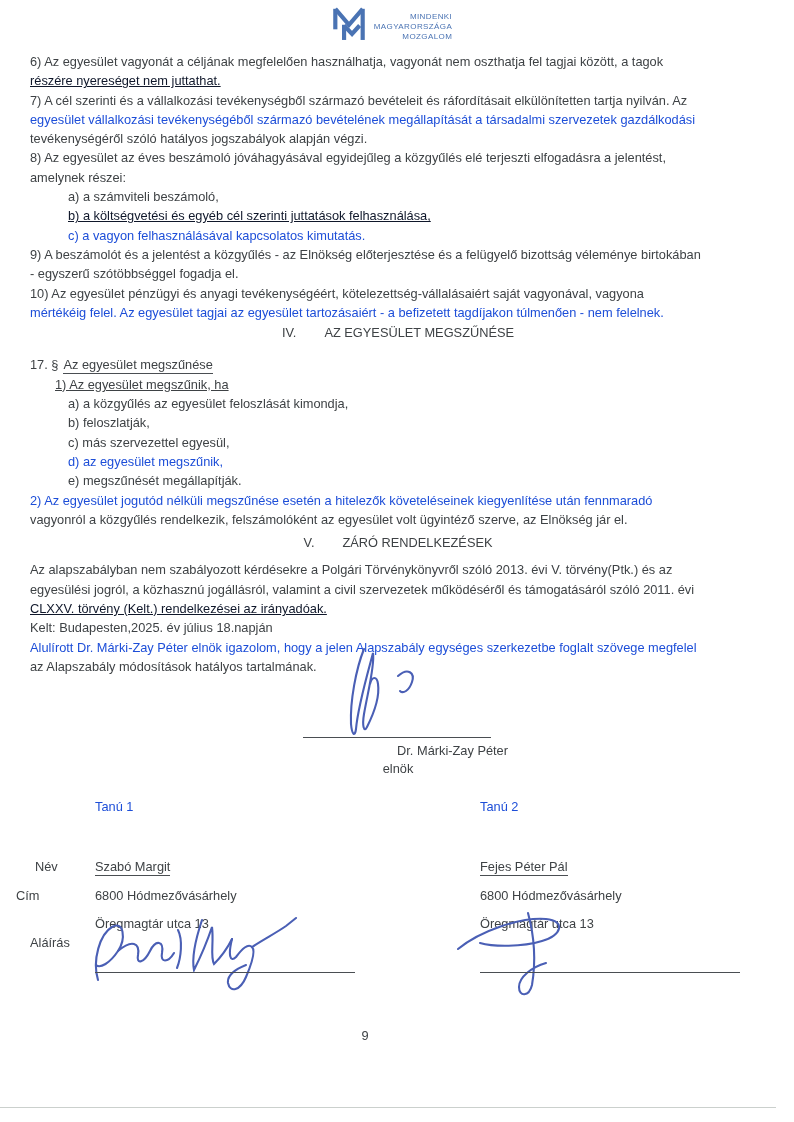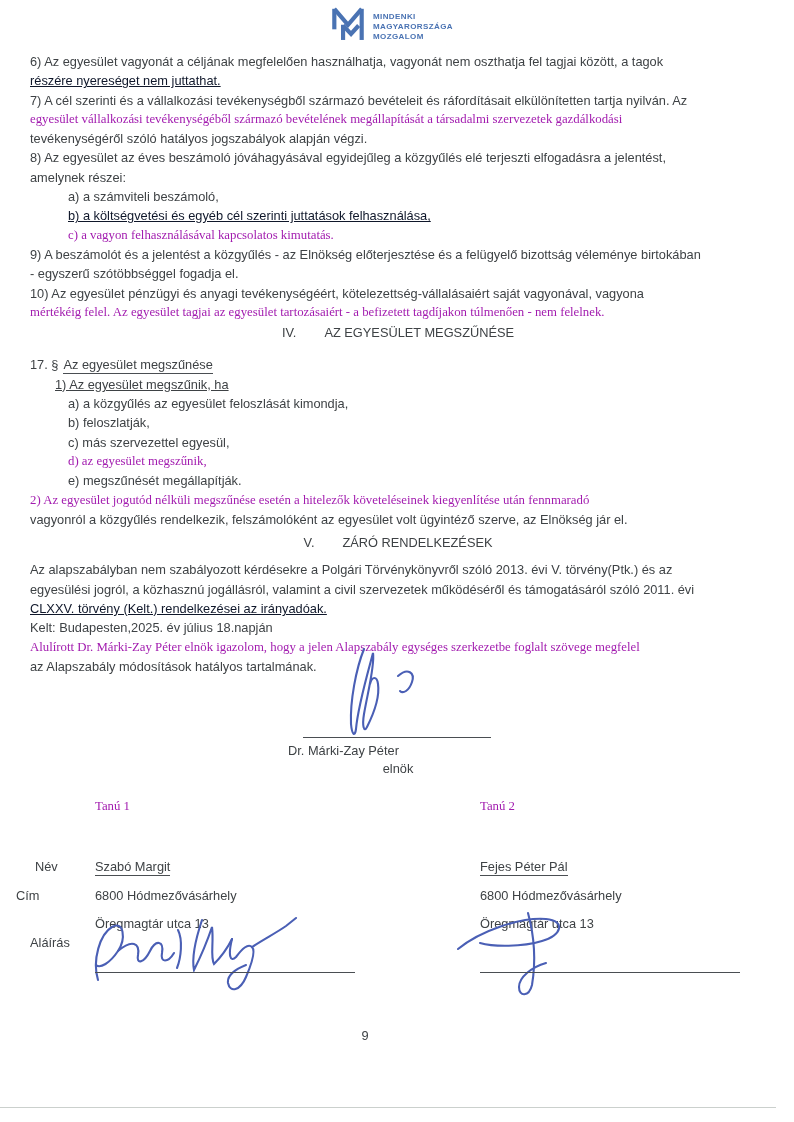--- a/index.html
+++ b/index.html
@@ -5,41 +5,41 @@
   html,body{margin:0;padding:0;background:#ffffff;}
   .page{
     position:relative;width:794px;height:1122px;background:#ffffff;
     font-family:"Liberation Sans",sans-serif;font-size:12.8px;line-height:19.3px;
     color:#3e4245;overflow:hidden;
   }
   .content{padding:0 28px 0 30px;}
   
   .logo{height:49px;padding-top:3px;display:flex;justify-content:center;align-items:flex-start;transform:translateX(-6px);}
   .logo-mark{width:38px;height:42px;margin-right:6px;}
-  .logo-text{font-size:8px;line-height:10px;font-weight:bold;letter-spacing:.4px;color:#4a73b3;padding-top:9px;}
+  .logo-text{font-size:8px;line-height:10px;font-weight:normal;letter-spacing:.4px;color:#4a73b3;padding-top:9px;text-align:right;}
   
   .ln{height:19.3px;white-space:nowrap;}
   .in1{padding-left:25px;text-decoration:underline;}
   .in2{padding-left:38px;}
-  .semi{color:#a21caf;font-family:Liberation Serif, serif;}
+  .semi{color:#1d4ed8;}
   .faded{color:#0f172a;text-decoration:underline;}
   .u{border-bottom:1px solid #4a4e52;padding-bottom:1px;}
   .heading{text-align:center;height:19.3px;white-space:nowrap;}
   .heading .ht{margin-left:28px;}
   .h4{margin-top:1px;}
   .s17{margin-top:13px;}
   .s17 .pfx{margin-right:5px;}
   .h5{margin-top:4px;}
   .closing{margin-top:8px;}
   
   .abs{position:absolute;white-space:nowrap;}
   .sig{position:absolute;}
   .sig path{fill:none;stroke:#4a5fb5;stroke-width:2.1;stroke-linecap:round;}
   .rule{position:absolute;border-top:1.6px solid #4a4e52;height:0;}
-  .pres-name{position:absolute;left:288px;top:741px;width:220px;text-align:left;}
+  .pres-name{position:absolute;left:288px;top:741px;width:220px;text-align:right;}
   .pres-role{position:absolute;left:288px;top:759px;width:220px;text-align:center;}
   .bottom-edge{position:absolute;left:0;top:1107px;width:776px;height:1px;background:#cbd0cd;}
   .logo-mark path{stroke:#4a73b3;stroke-width:11;fill:none;}
 </style>
 </head>
 <body>
 
 <div class="page">
 
   <div class="logo">

